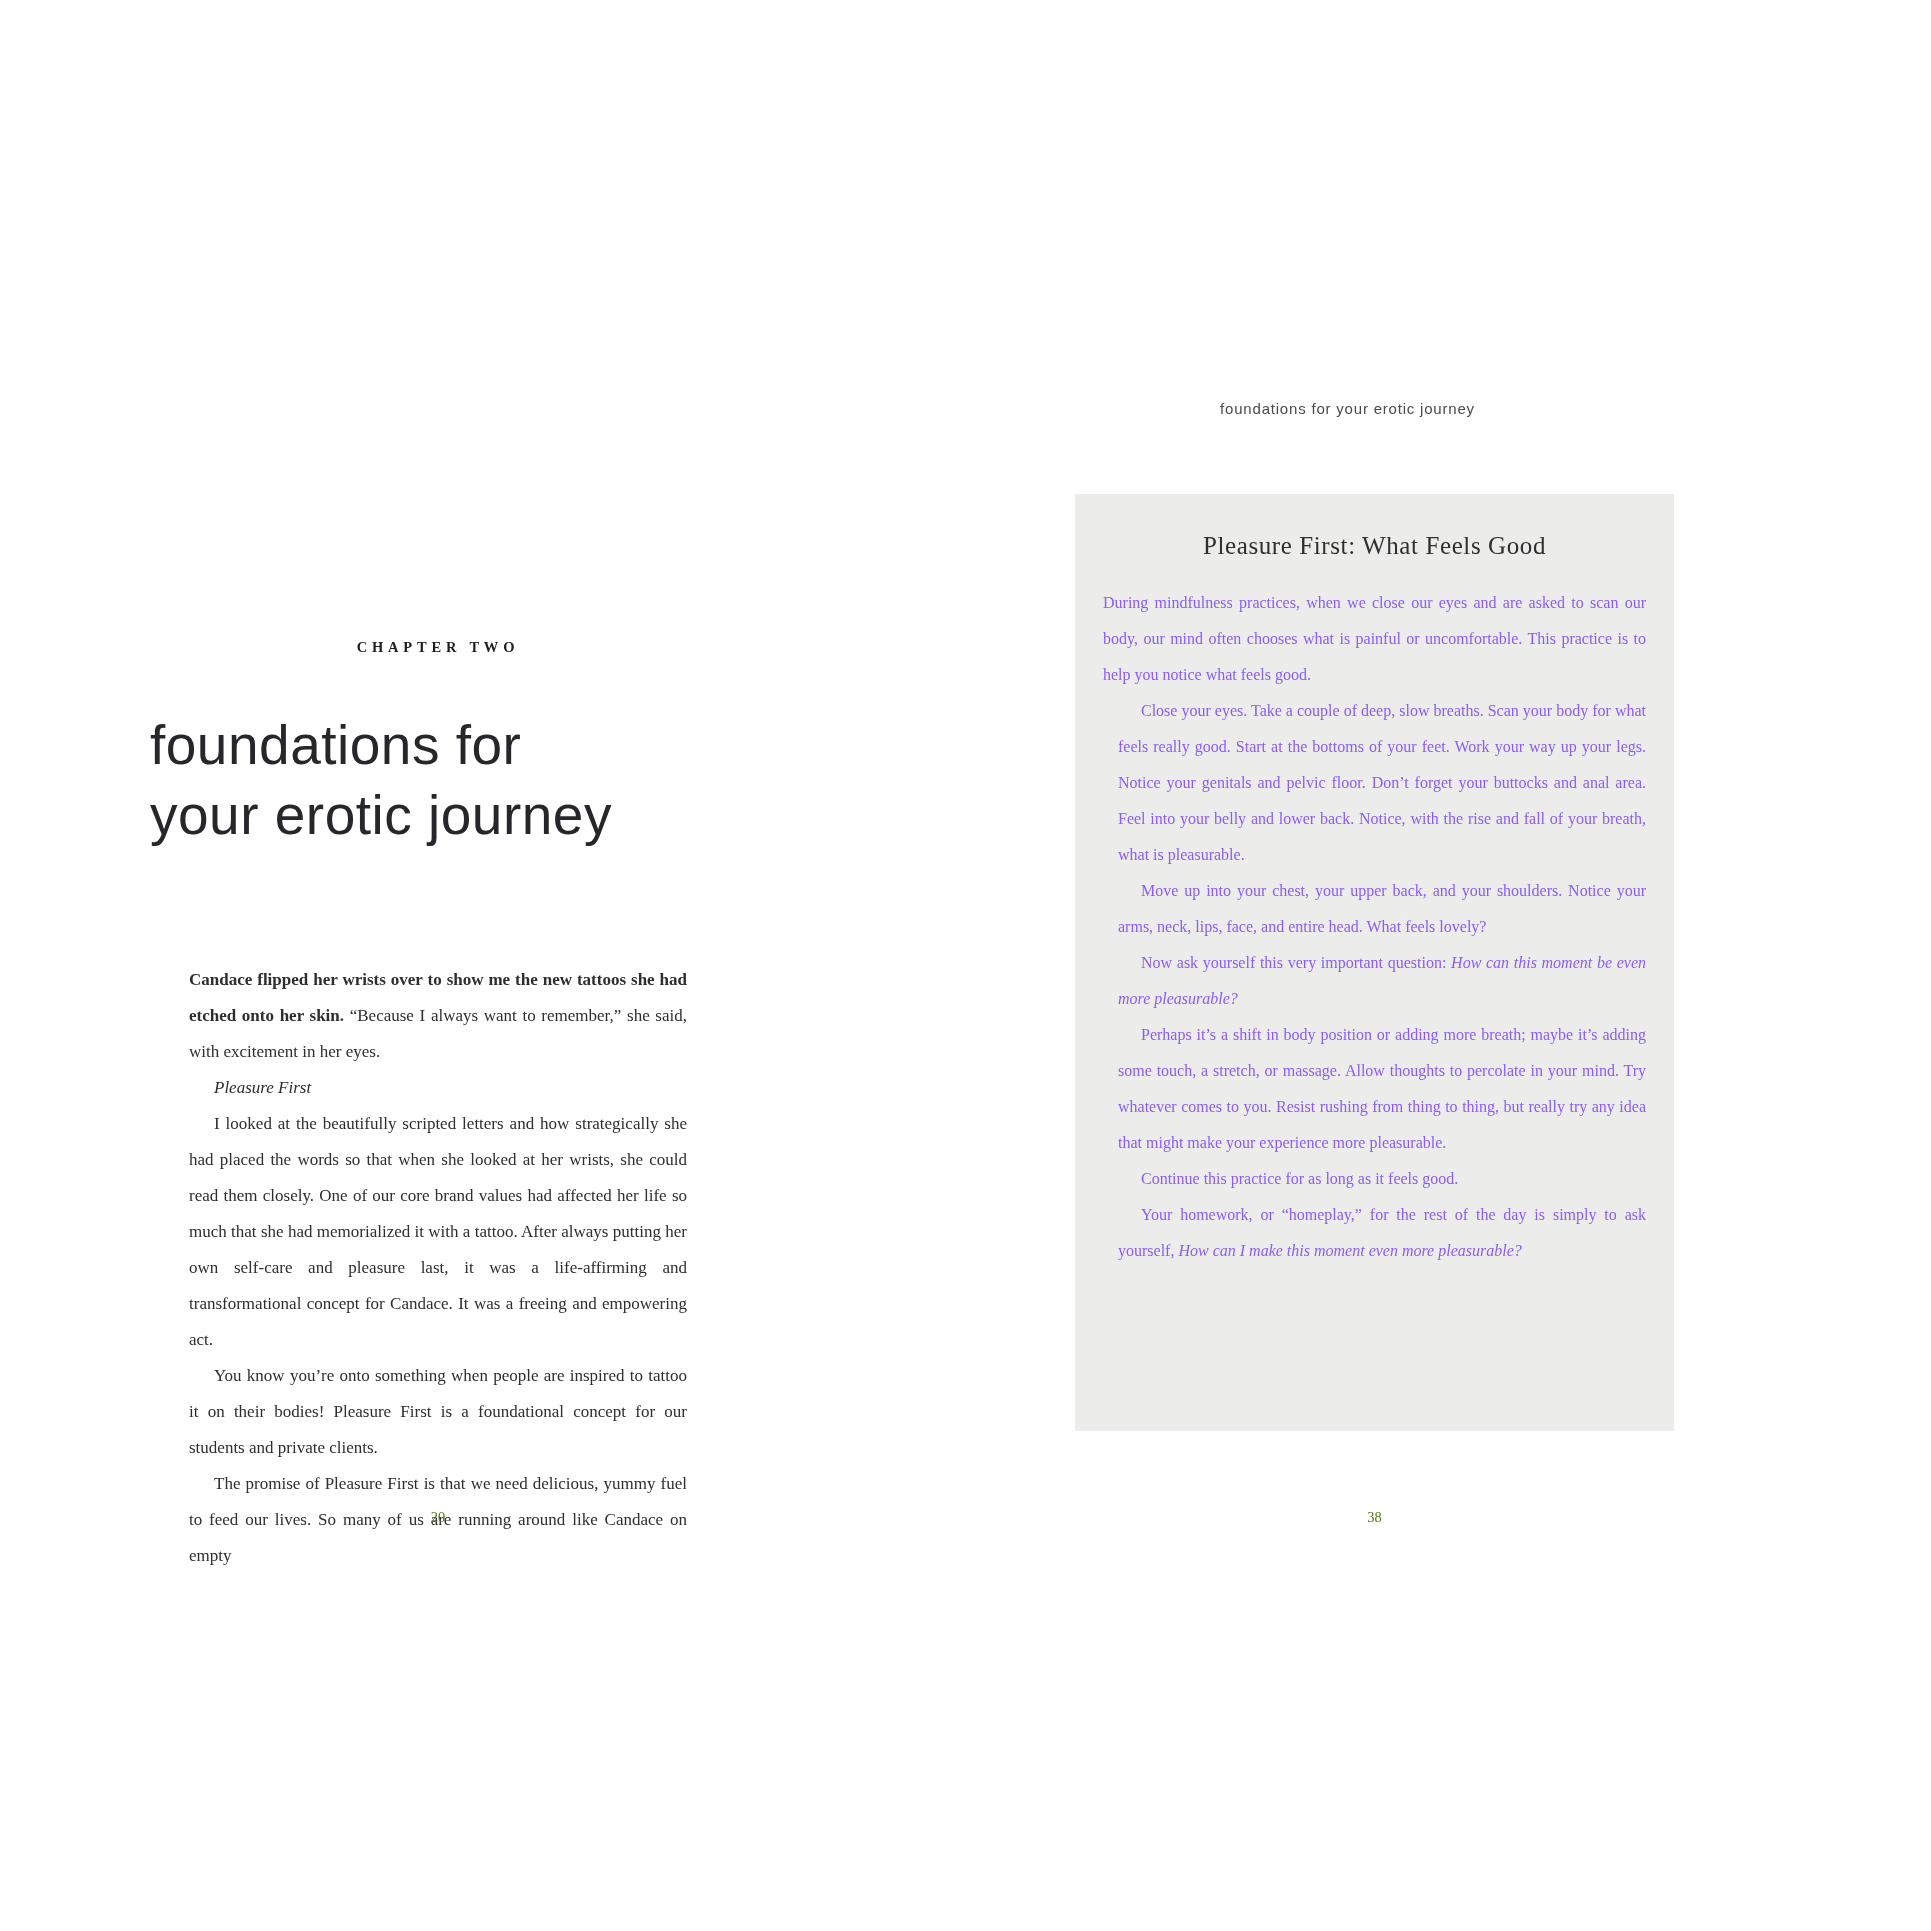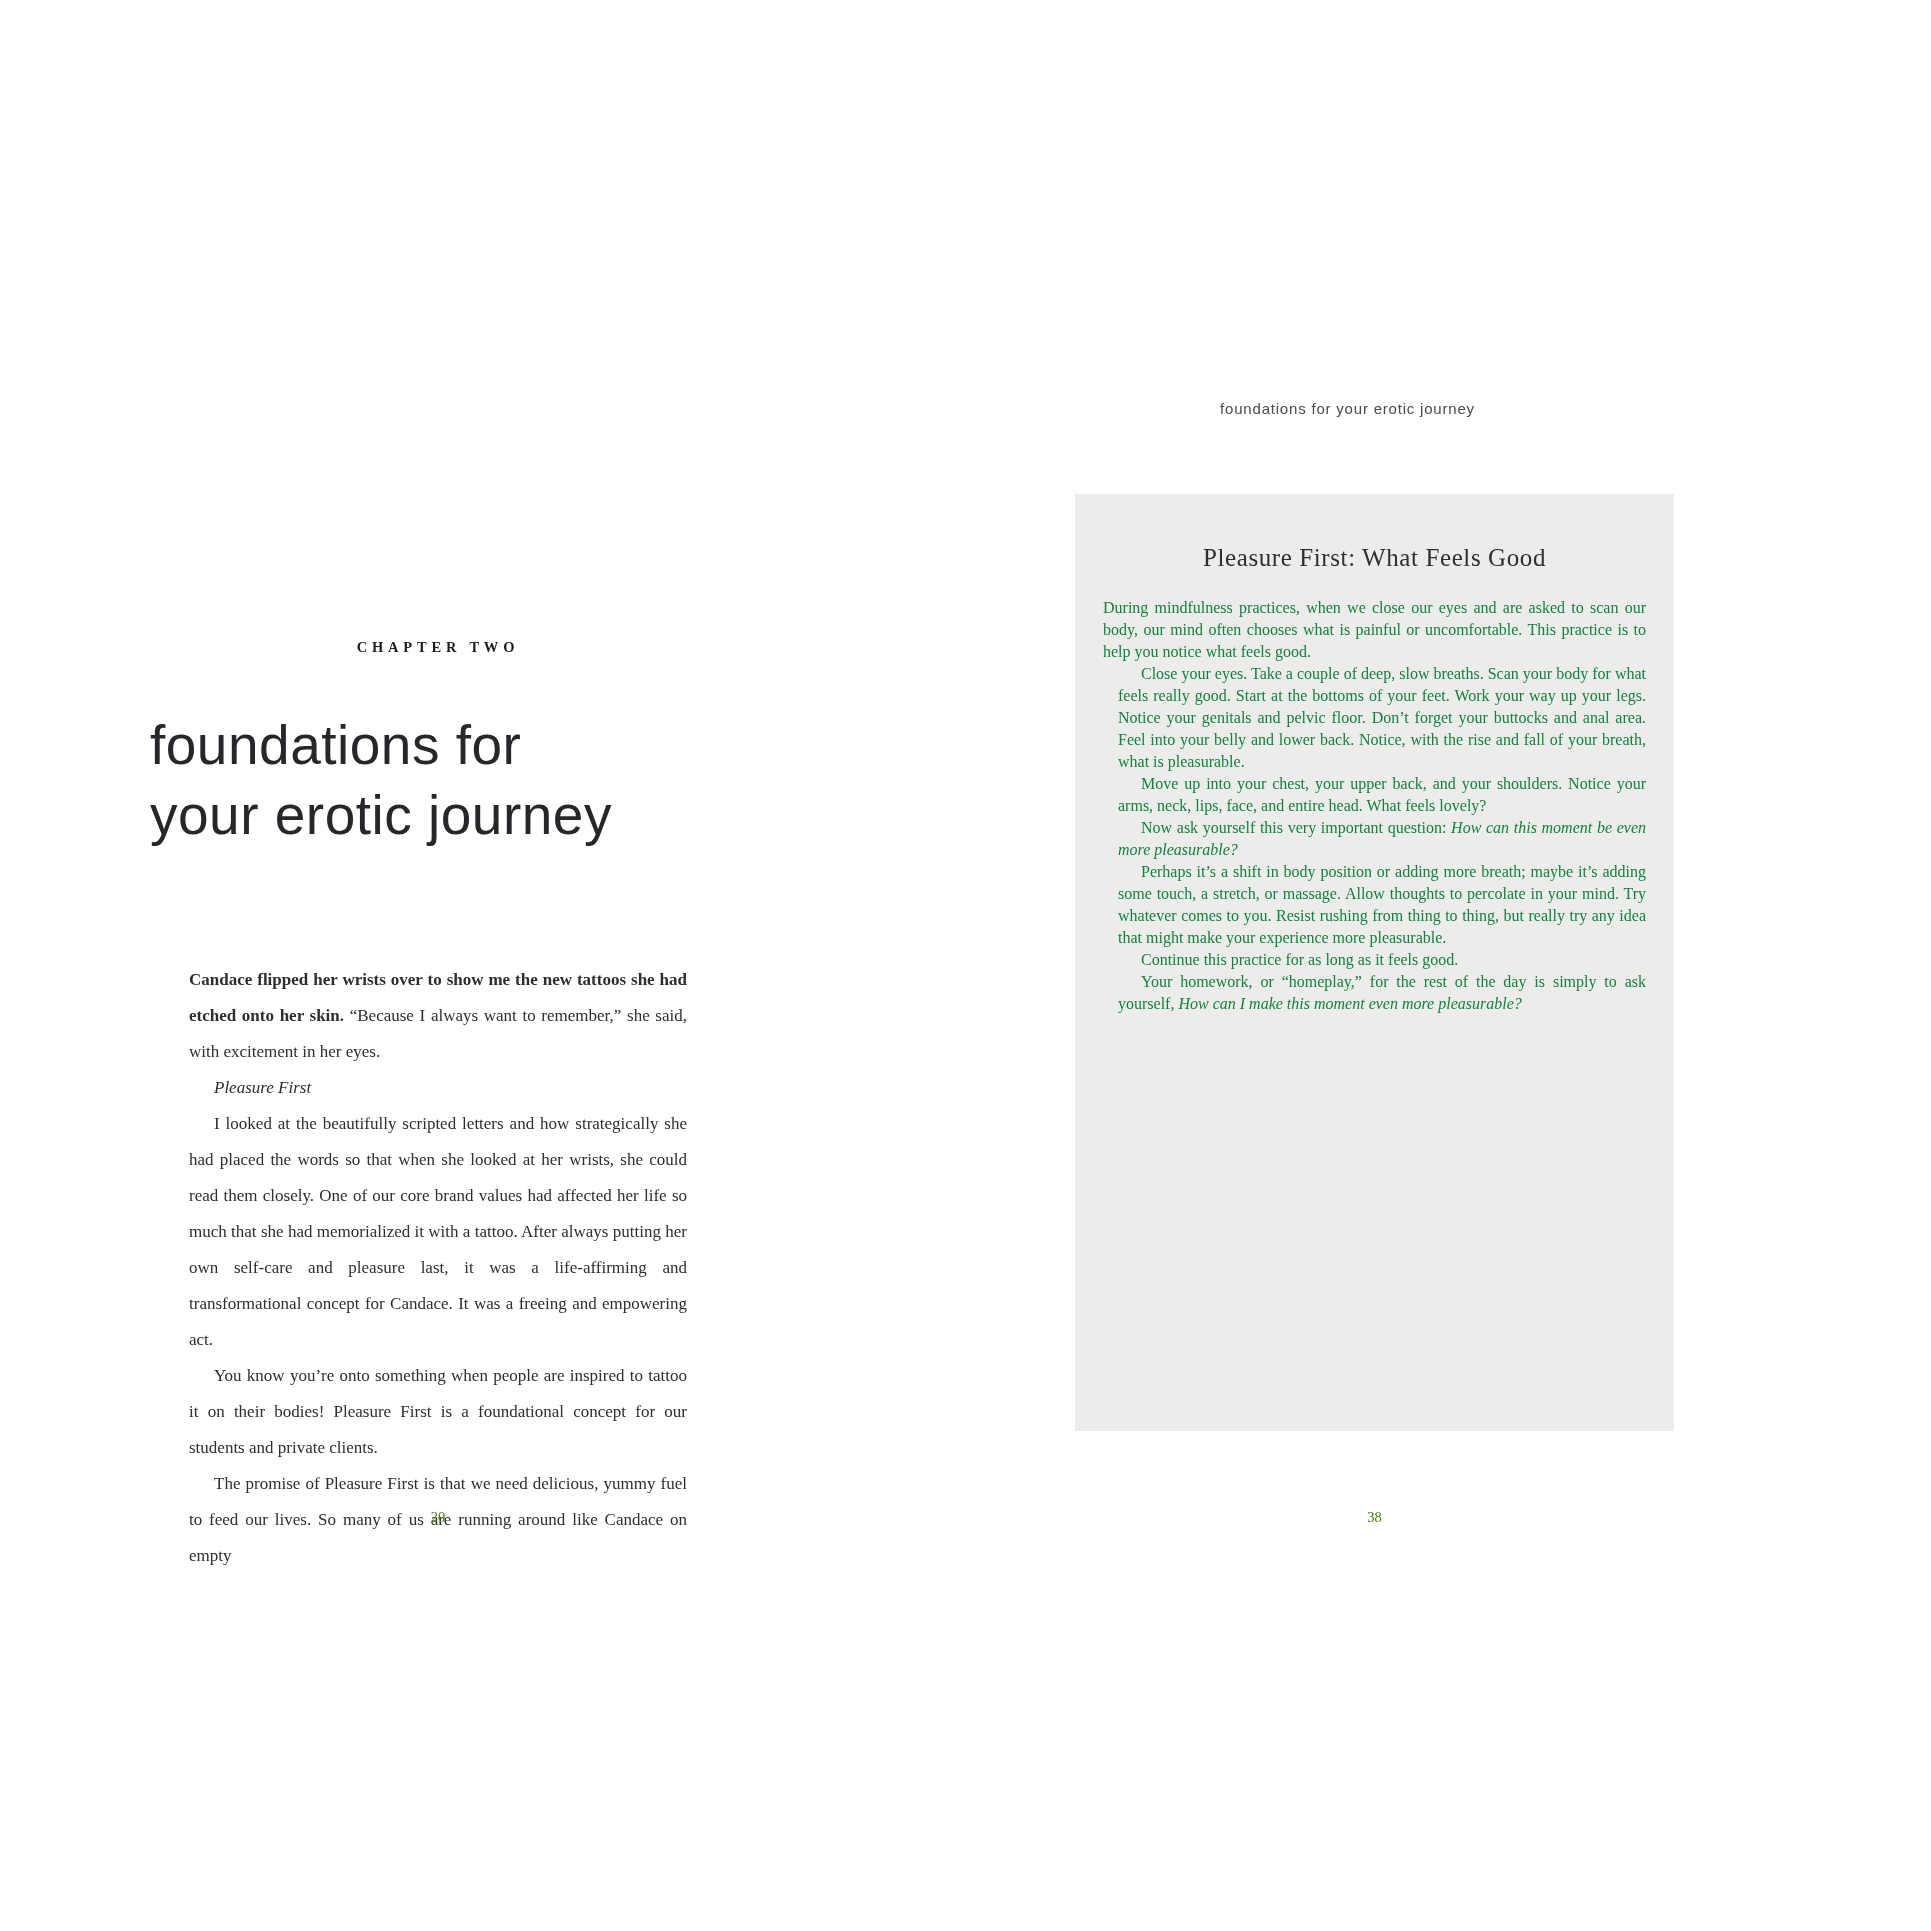--- a/index.html
+++ b/index.html
@@ -93,39 +93,39 @@
     letter-spacing: 0.8px;
     color: #4a4a4c;
   }
   .practice-box {
     position: absolute;
     top: 494px;
     left: 0;
     width: 599px;
     height: 937px;
     box-sizing: border-box;
-    padding: 50px 28px 0 28px;
+    padding: 38px 28px 0 28px;
     background: #ecedeb;
   }
   .practice-box h2 {
     margin: 0 0 25px 0;
     text-align: center;
     font-family: "Liberation Serif", serif;
     font-weight: 400;
     font-size: 25px;
     letter-spacing: 0.6px;
     color: #2f2f31;
   }
   .practice-box p {
     margin: 0;
     font-family: "Liberation Serif", serif;
     font-size: 16px;
-    line-height: 22px;
+    line-height: 36px;
     text-align: justify;
-    color: #15803d;
+    color: #8b5cf6;
   }
   .practice-box .indent { text-indent: 23px; margin-left: 15px; }
   .practice-box .italic { font-style: italic; }
 </style>
 </head>
 <body>
 
 <div class="canvas">
 
   <section class="page-left">

